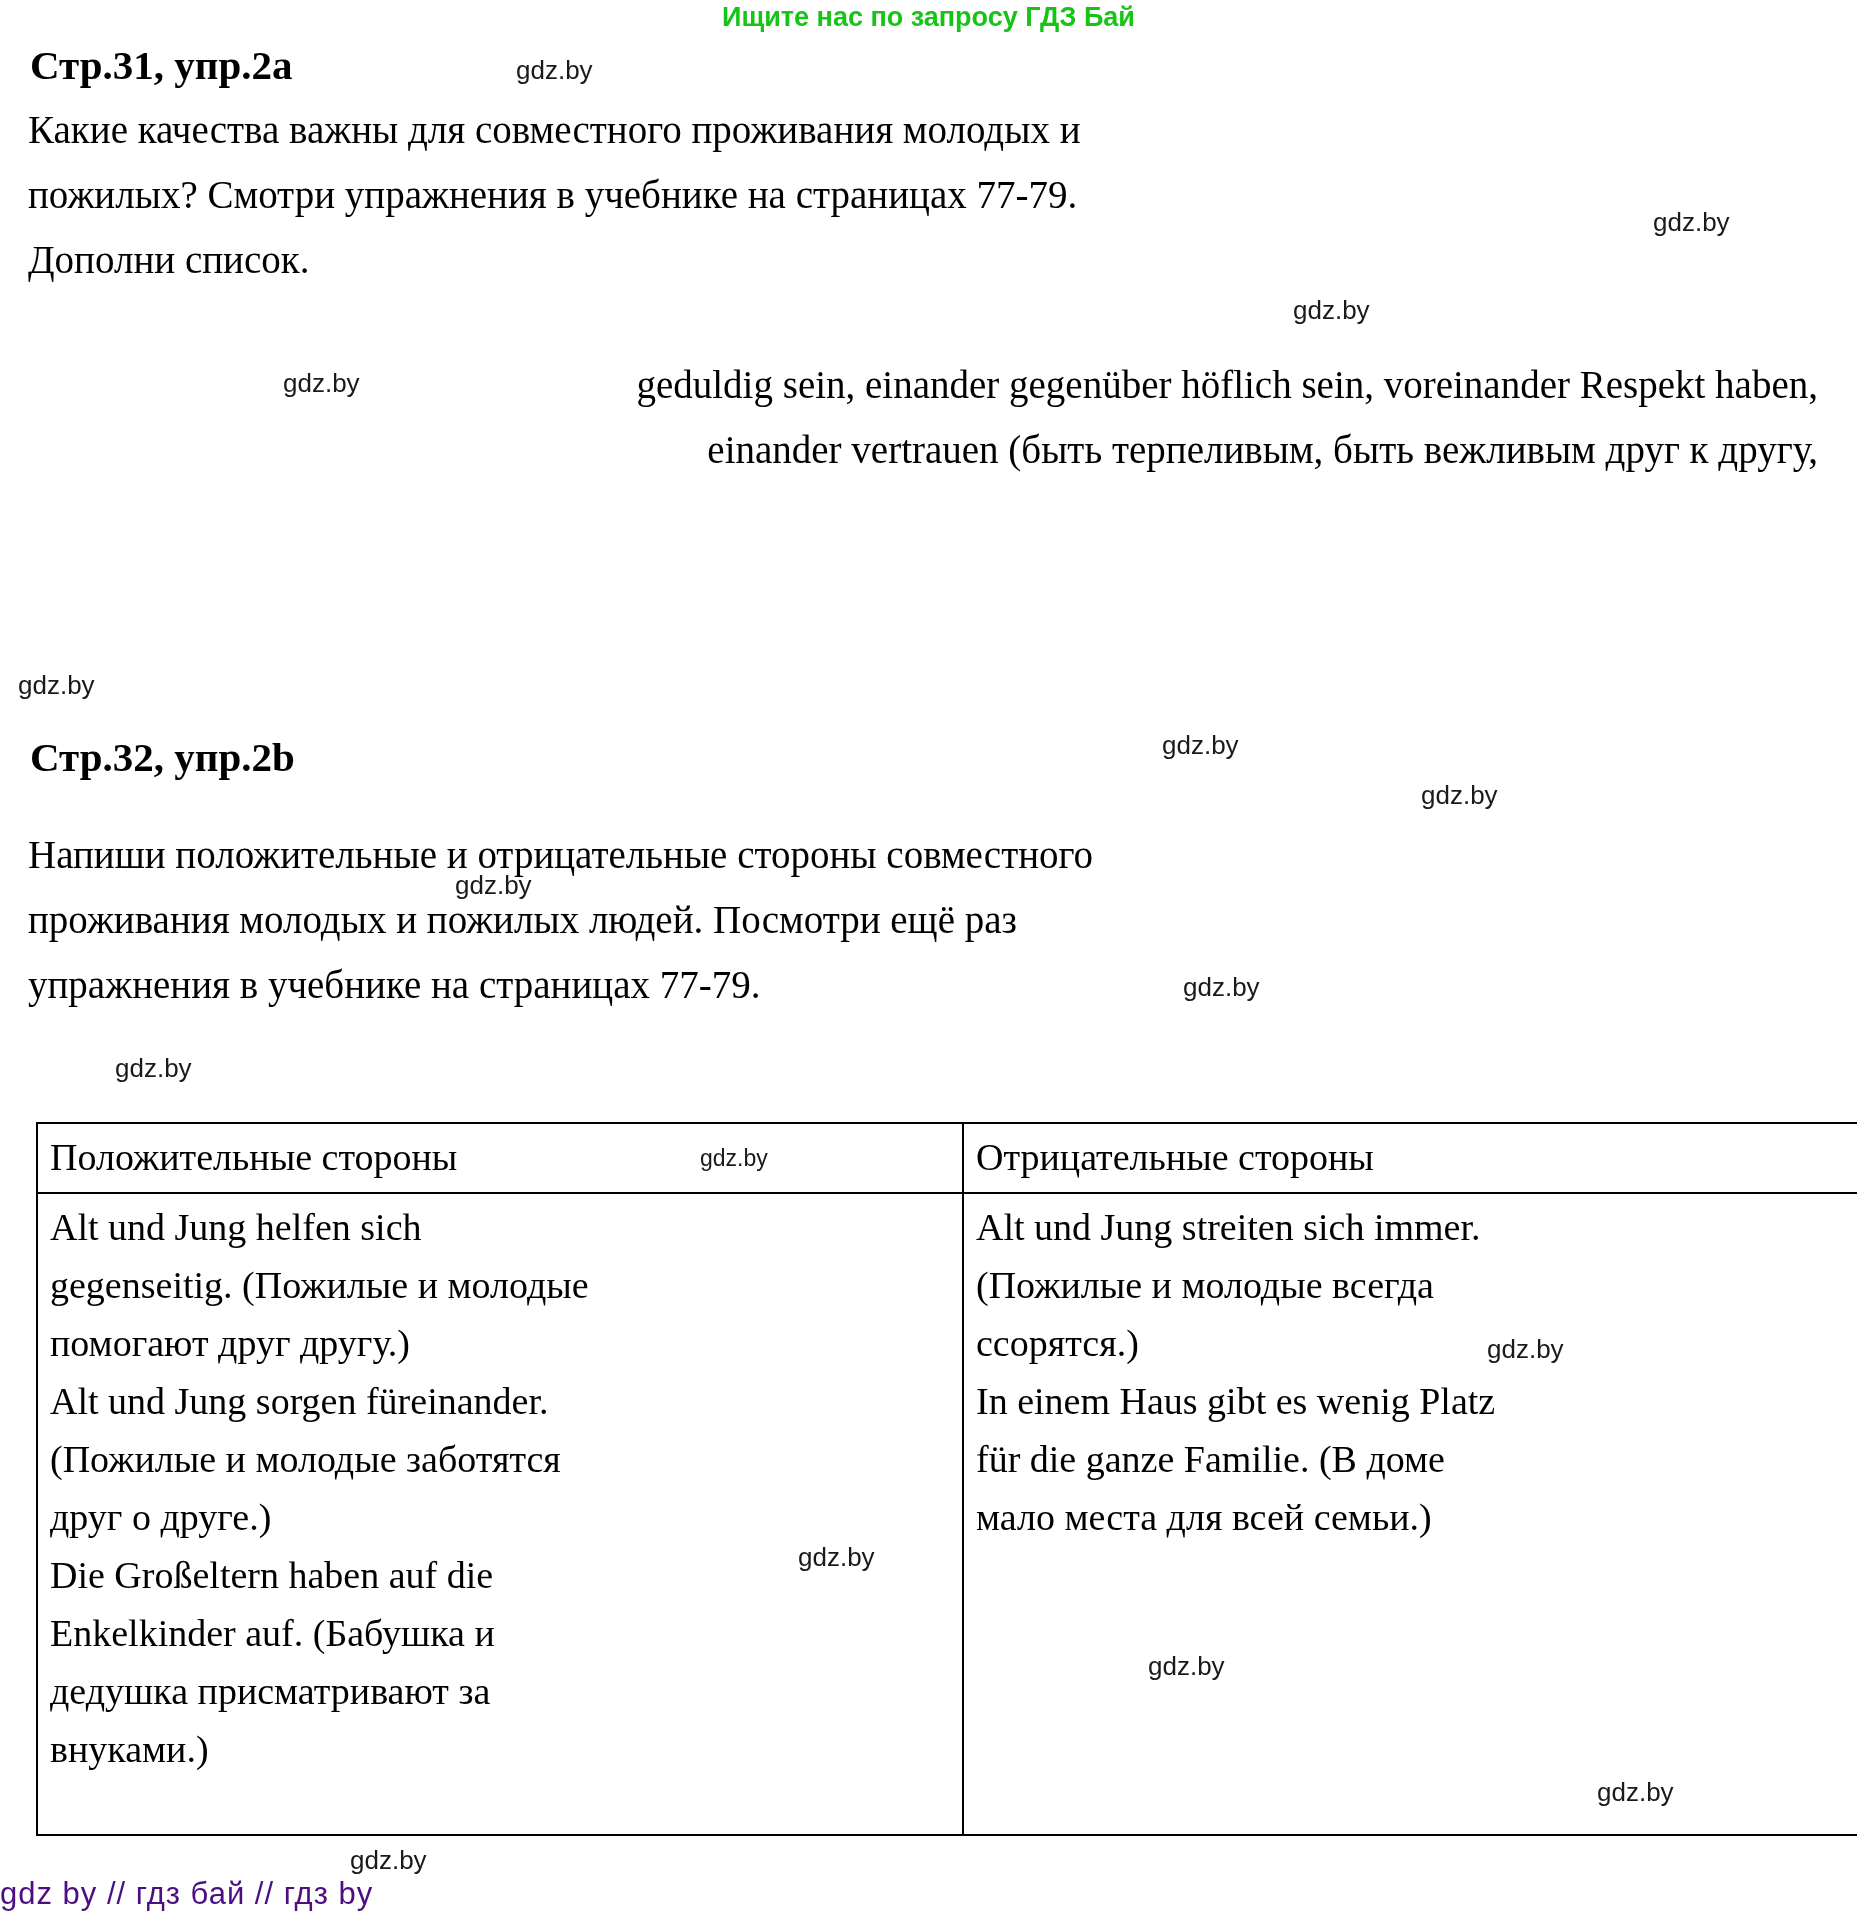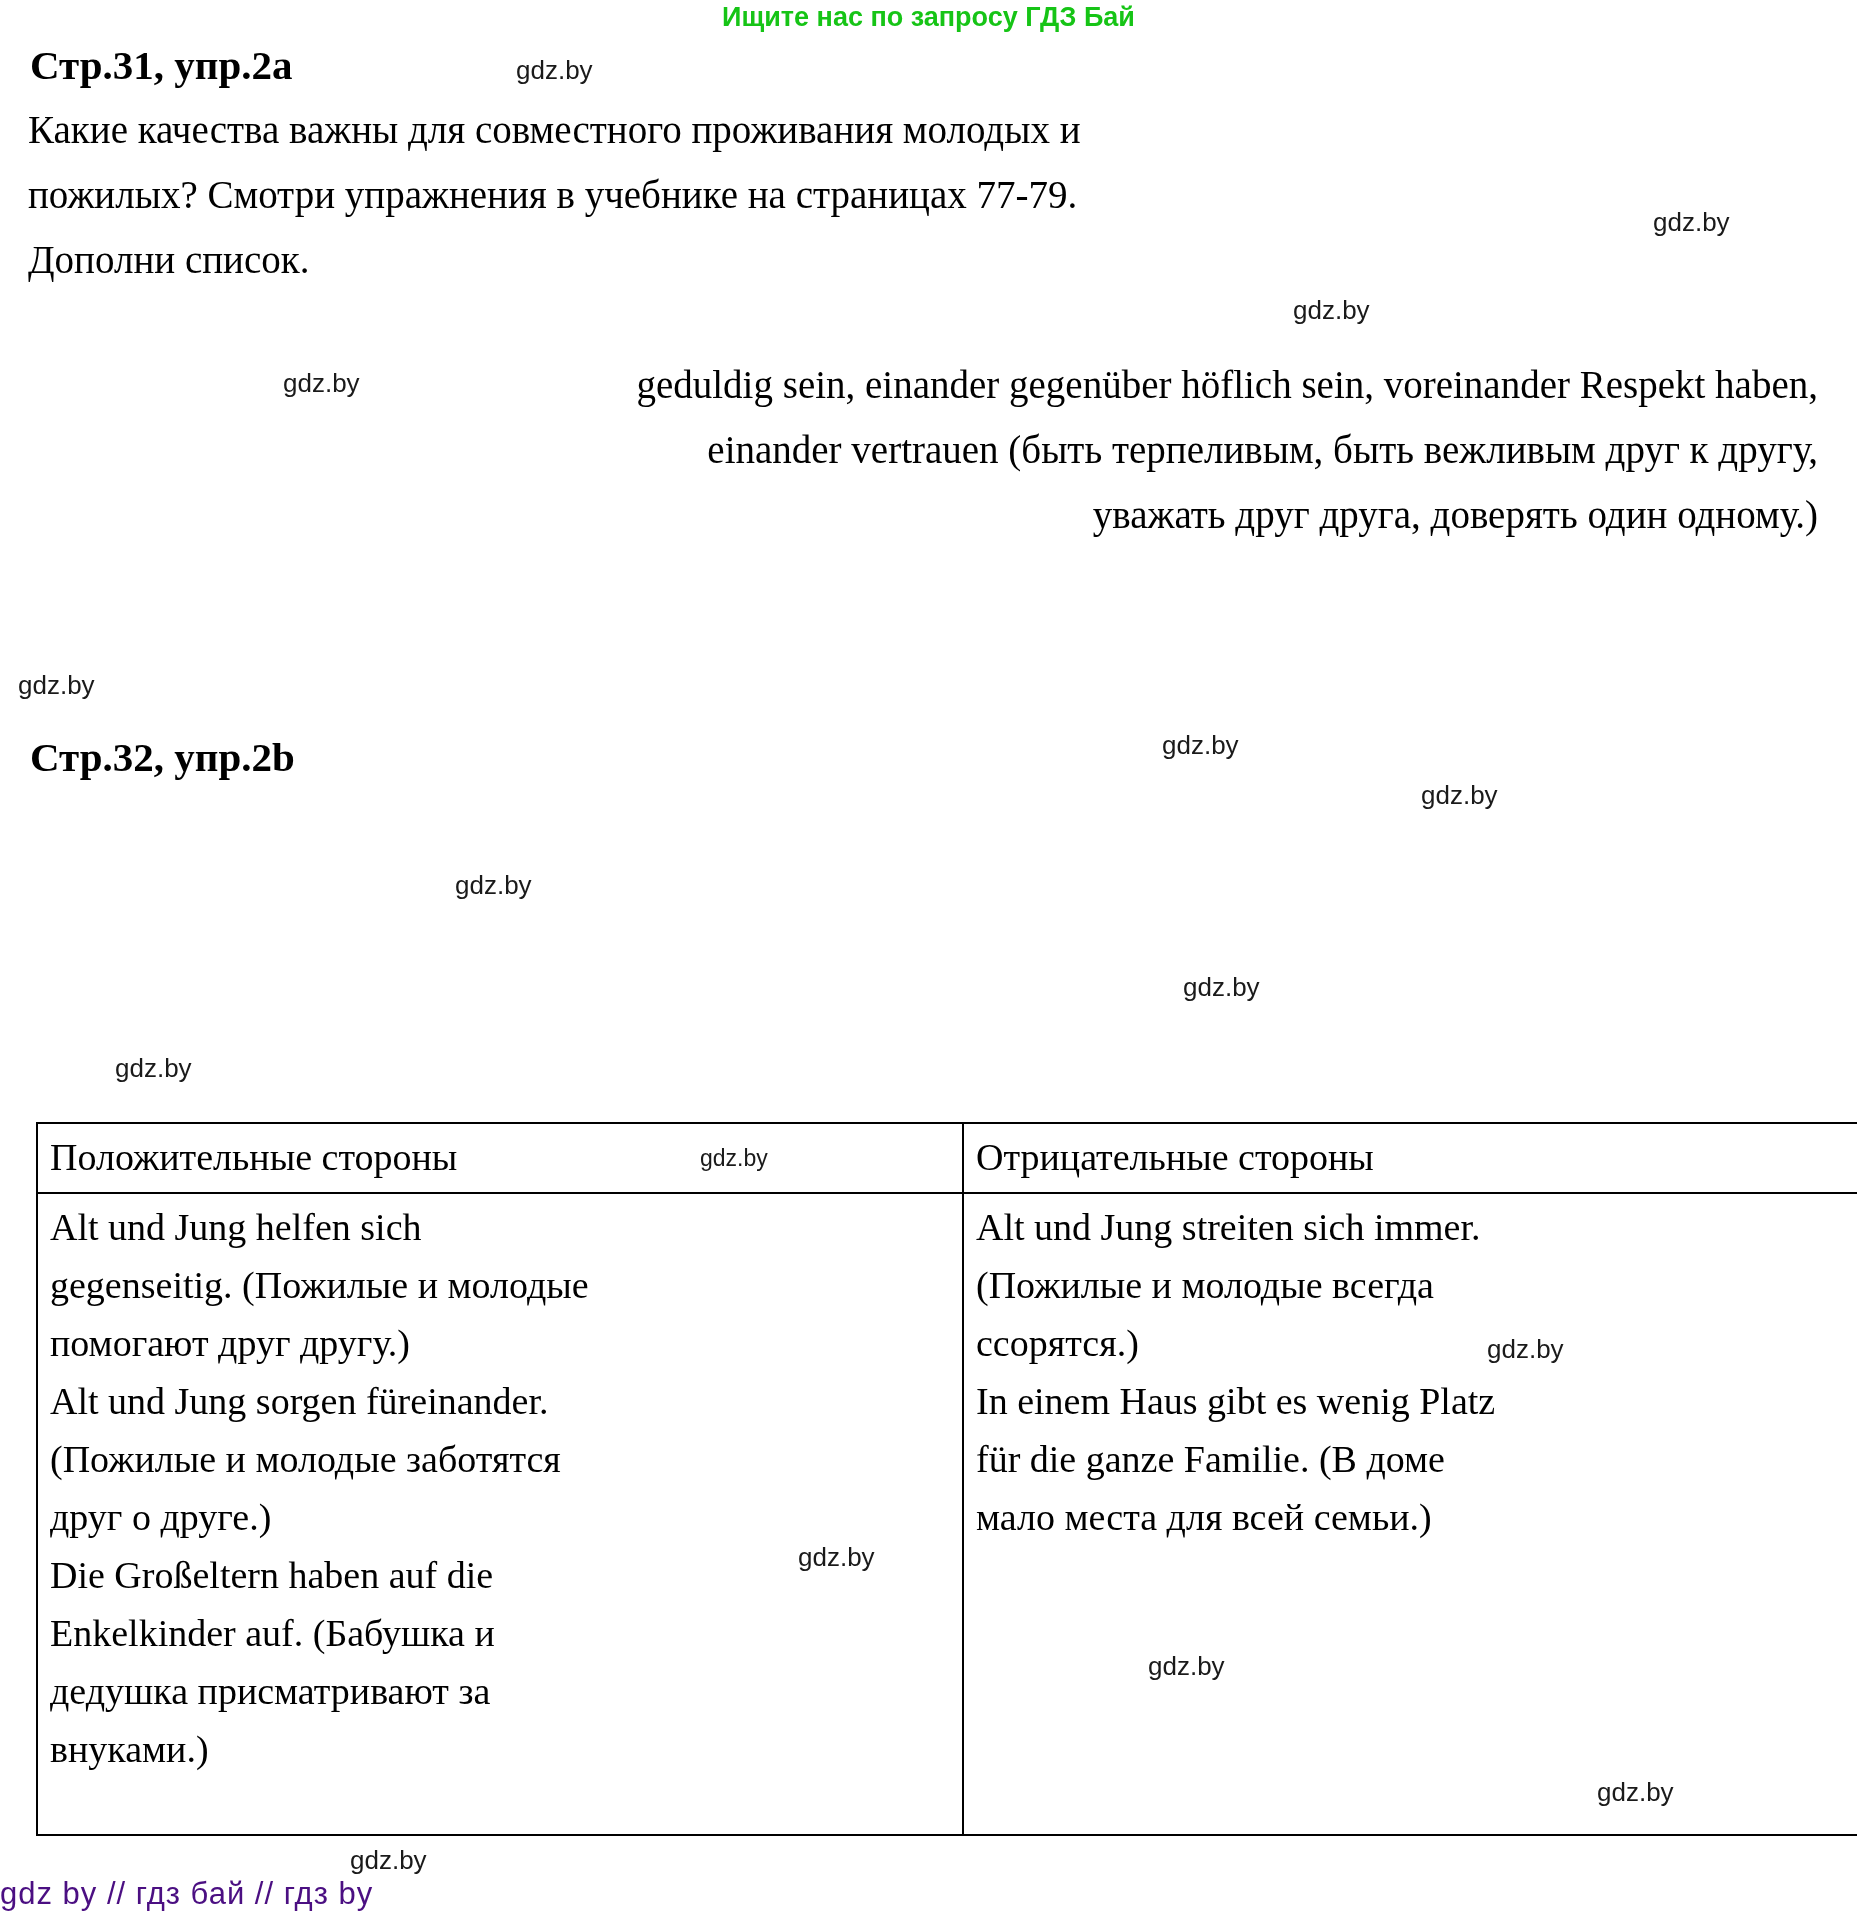--- a/index.html
+++ b/index.html
@@ -128,25 +128,29 @@
 
   <div class="para" id="task-a-prompt">
     <span class="ln">Какие качества важны для совместного проживания молодых и</span>
     <span class="ln">пожилых? Смотри упражнения в учебнике на страницах 77-79.</span>
     <span class="ln">Дополни список.</span>
   </div>
 
   <div class="para" id="task-a-answer">
     <span class="ln">geduldig sein, einander gegenüber höflich sein, voreinander Respekt haben,</span>
     <span class="ln">einander vertrauen (быть терпеливым, быть вежливым друг к другу,</span>
-    <span class="ln">уважать друг друга, доверять один одному.)</span>
   </div>
 
   <div class="ex-heading" id="heading-2b">Стр.32, упр.2b</div>
 
+  <div class="para" id="task-b-prompt">
+    <span class="ln">Напиши положительные и отрицательные стороны совместного</span>
+    <span class="ln">проживания молодых и пожилых людей. Посмотри ещё раз</span>
+    <span class="ln">упражнения в учебнике на страницах 77-79.</span>
+  </div>
 
   <table id="pros-cons-table">
     <thead>
       <tr>
         <td class="col-pos">Положительные стороны</td>
         <td class="col-neg">Отрицательные стороны</td>
       </tr>
     </thead>
     <tbody>
       <tr>

